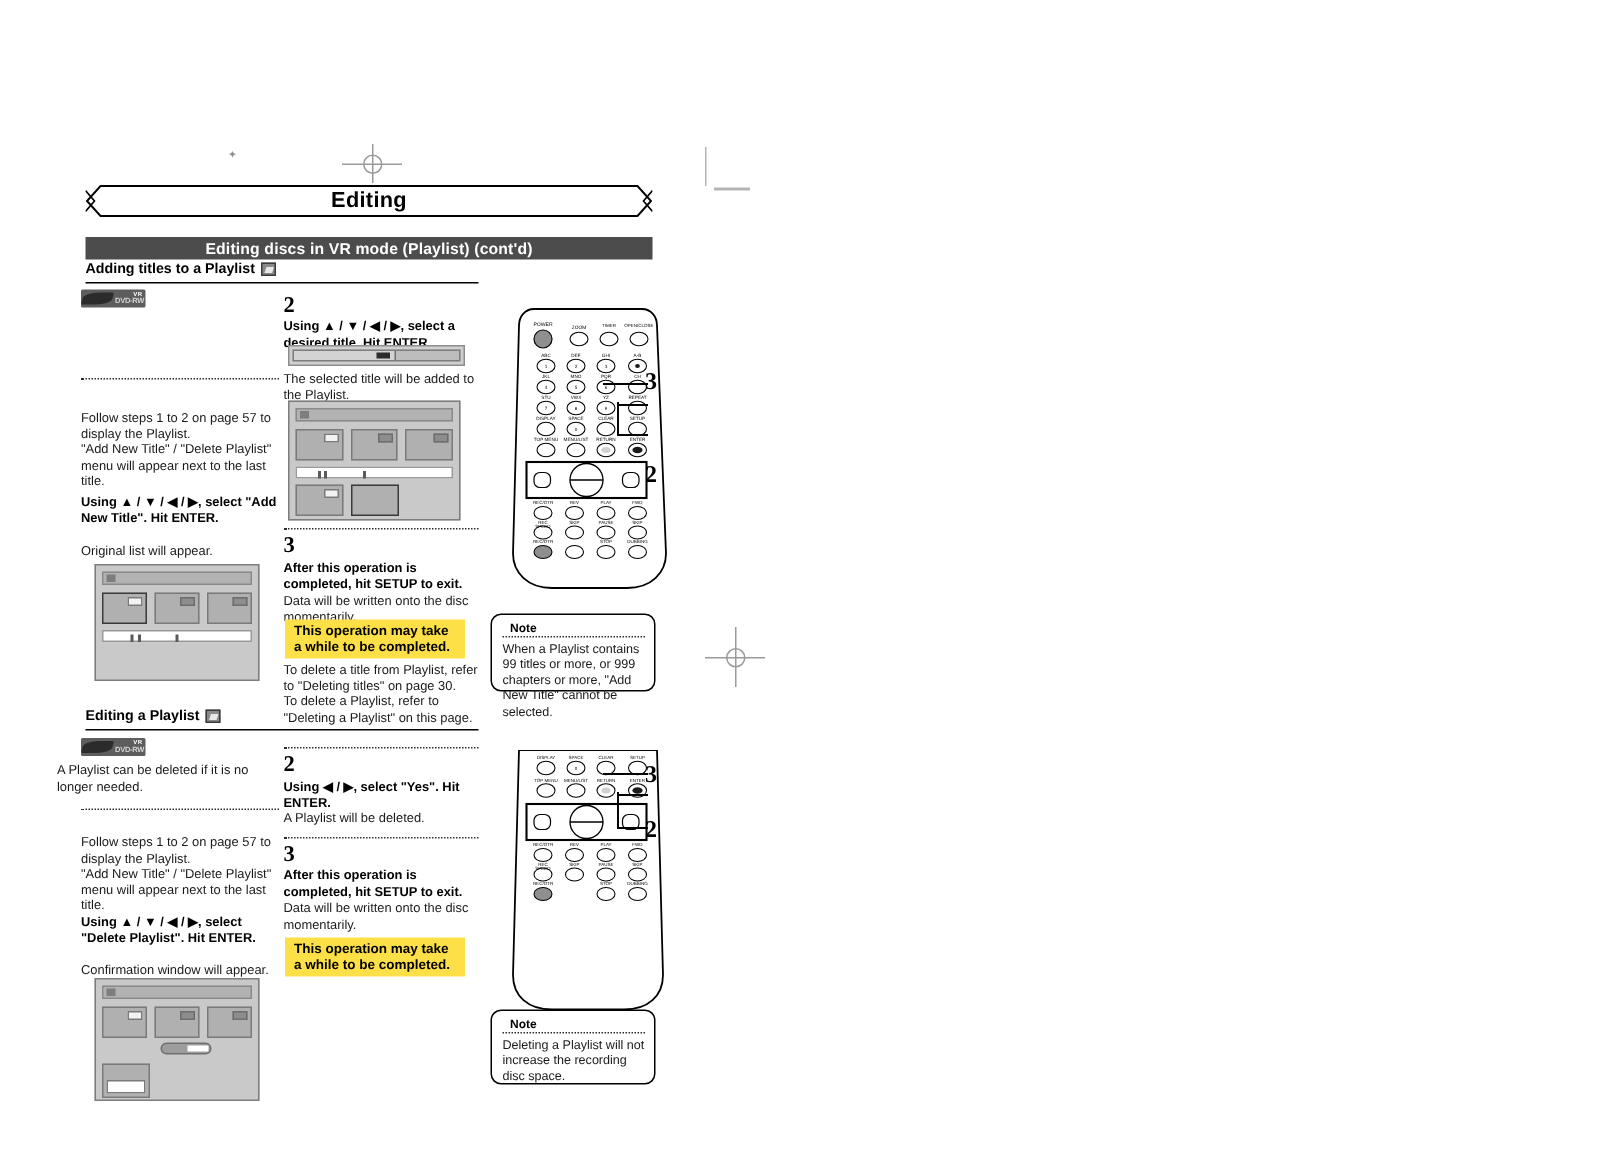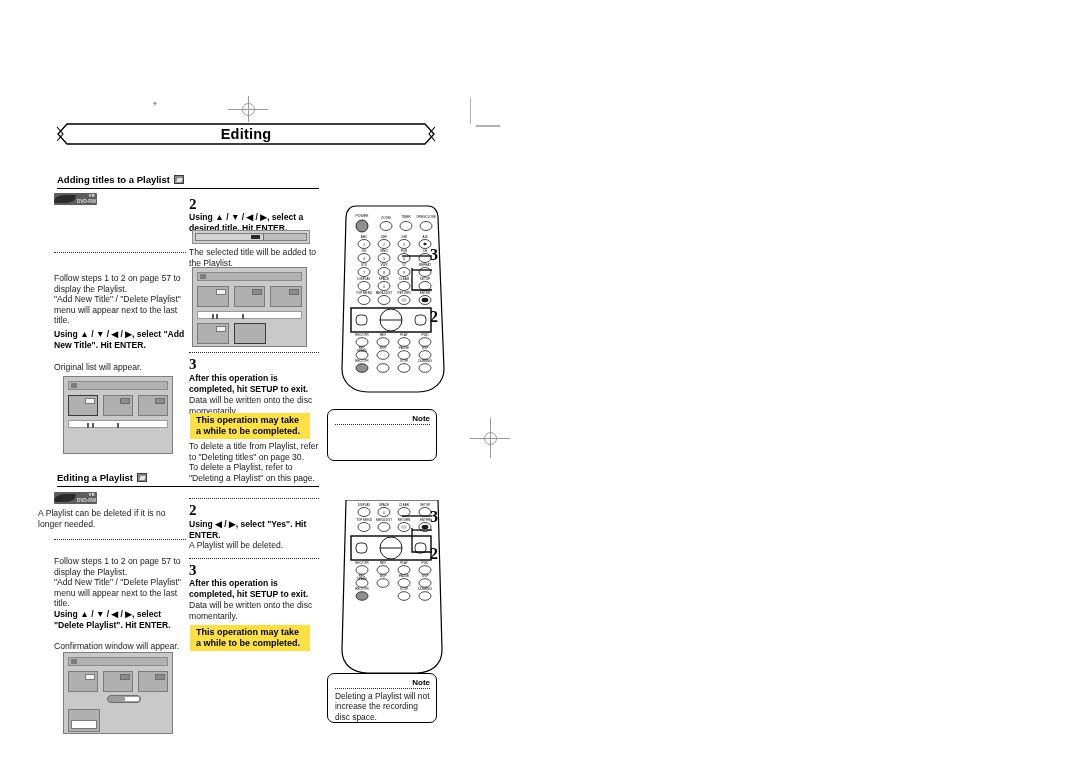--- a/index.html
+++ b/index.html
@@ -215,21 +215,20 @@
   .note {
     position: absolute;
     border: 1.2px solid #000;
     border-radius: 7px;
     background: #ffffff;
     padding: 4px 6px 5px 7px;
   }
   .note .note-title {
     font-size: 8px; font-weight: bold; color: #000; line-height: 9px;
     padding-left: 5px;
-    text-align: right;
   }
   .note .note-rule {
     border-top: 1.8px dotted #2e2e2e;
     margin: 1px 0 2px 0;
   }
   .note .note-body {
     font-size: 8.4px; line-height: 10.4px; color: #1a1a1a;
   }
 
   
@@ -261,20 +260,21 @@
 
   <div class="banner">
     <svg width="378" height="22" viewBox="0 0 378 22">
       <path d="M10 1 L368 1 L377 11 L368 21 L10 21 L1 11 Z" fill="#ffffff" stroke="#000" stroke-width="1.3"></path>
       <path d="M0 4 L6 11 L0 18" fill="none" stroke="#000" stroke-width="1.1"></path>
       <path d="M378 4 L372 11 L378 18" fill="none" stroke="#000" stroke-width="1.1"></path>
     </svg>
     <div class="banner-title">Editing</div>
   </div>
 
+  <div class="subbanner">Editing discs in VR mode (Playlist) (cont'd)</div>
 
   <div class="sect-head" style="left:57px; top:174px;">
     <span>Adding titles to a Playlist</span>
     <span class="disc-badge"></span>
   </div>
   <div class="sect-rule" style="left:57px; top:188px; width:262px;"></div>
 
   <div class="vr-logo" style="left:54px; top:193px;">
     <div class="swoosh"></div>
     <div class="vr-top">VR</div>
@@ -473,20 +473,21 @@
     <line x1="2" y1="10" x2="32" y2="10" stroke="#000" stroke-width="1.3"></line>
     <line x1="12" y1="24" x2="32" y2="24" stroke="#000" stroke-width="1.3"></line>
     <path d="M12 22 L12 44 L32 44" fill="none" stroke="#000" stroke-width="1.3"></path>
   </svg>
   <div class="callout" style="left:430px; top:246px;">3</div>
   <div class="callout" style="left:430px; top:308px;">2</div>
 
   <div class="note" style="left:327px; top:409px; width:110px; height:52px;">
     <div class="note-title">Note</div>
     <div class="note-rule"></div>
+    <div class="note-body">When a Playlist contains 99 titles or more, or 999 chapters or more, "Add New Title" cannot be selected.</div>
   </div>
 
   <div class="sect-head" style="left:57px; top:472px;">
     <span>Editing a Playlist</span>
     <span class="disc-badge"></span>
   </div>
   <div class="sect-rule" style="left:57px; top:486px; width:262px;"></div>
 
   <div class="vr-logo" style="left:54px; top:492px;">
     <div class="swoosh"></div>

